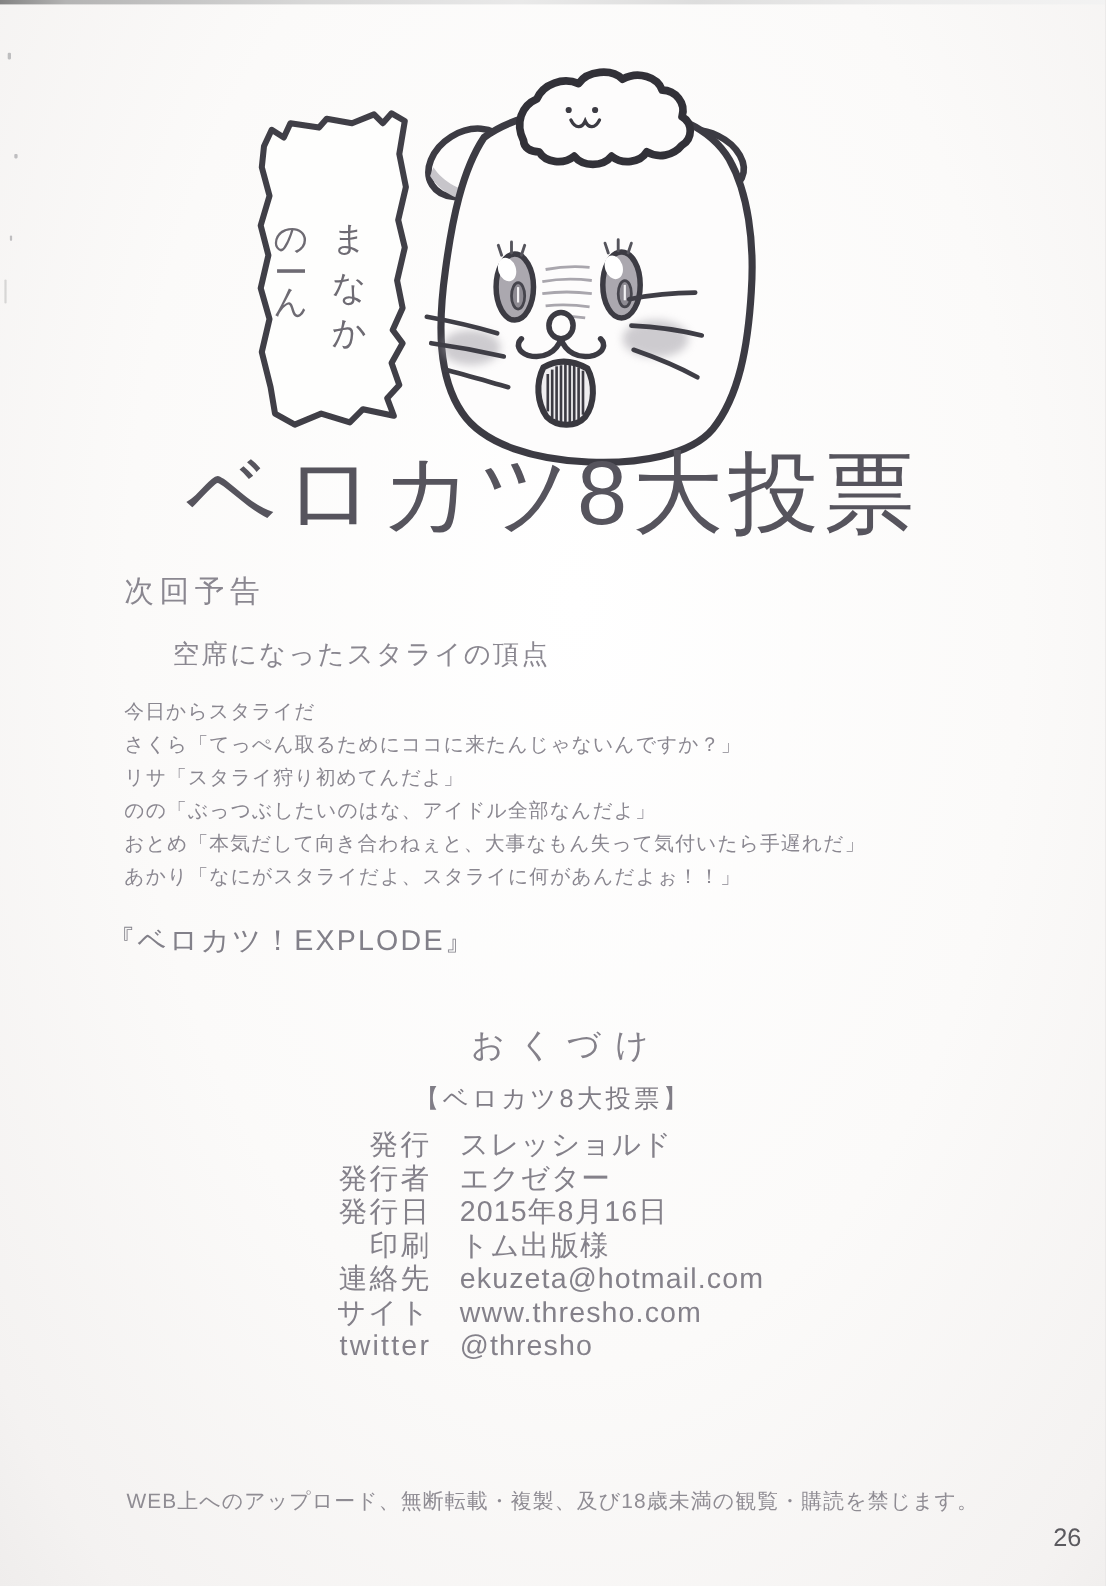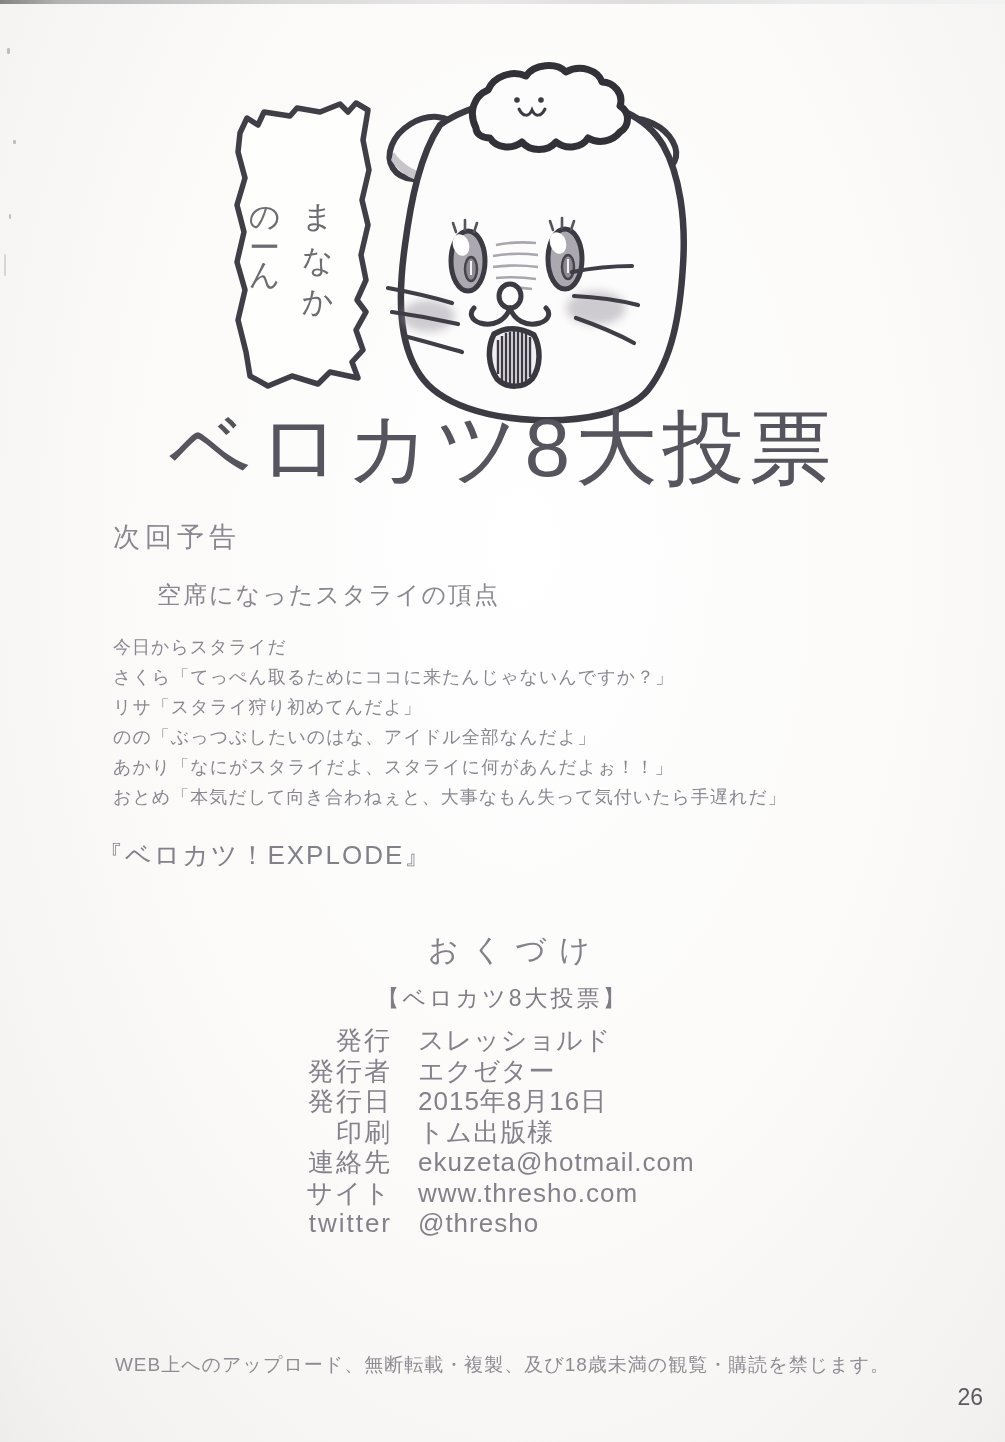--- a/index.html
+++ b/index.html
@@ -182,22 +182,22 @@
 
   <div class="big-title">ベロカツ8大投票</div>
 
   <div class="preview-heading hand">次回予告</div>
   <div class="preview-subtitle hand">空席になったスタライの頂点</div>
   <div class="preview-lines hand">
     <div>今日からスタライだ</div>
     <div>さくら「てっぺん取るためにココに来たんじゃないんですか？」</div>
     <div>リサ「スタライ狩り初めてんだよ」</div>
     <div>のの「ぶっつぶしたいのはな、アイドル全部なんだよ」</div>
+    <div>おとめ「本気だして向き合わねぇと、大事なもん失って気付いたら手遅れだ」</div>
     <div>あかり「なにがスタライだよ、スタライに何があんだよぉ！！」</div>
-    <div>おとめ「本気だして向き合わねぇと、大事なもん失って気付いたら手遅れだ」</div>
   </div>
   <div class="explode-line">『ベロカツ！EXPLODE』</div>
 
   <div class="colophon-heading">おくづけ</div>
   <div class="colophon-title">【ベロカツ8大投票】</div>
   <div class="colophon-rows">
     <div class="lbl">発行</div>
     <div class="val">スレッショルド</div>
     <div class="lbl">発行者</div>
     <div class="val">エクゼター</div>

